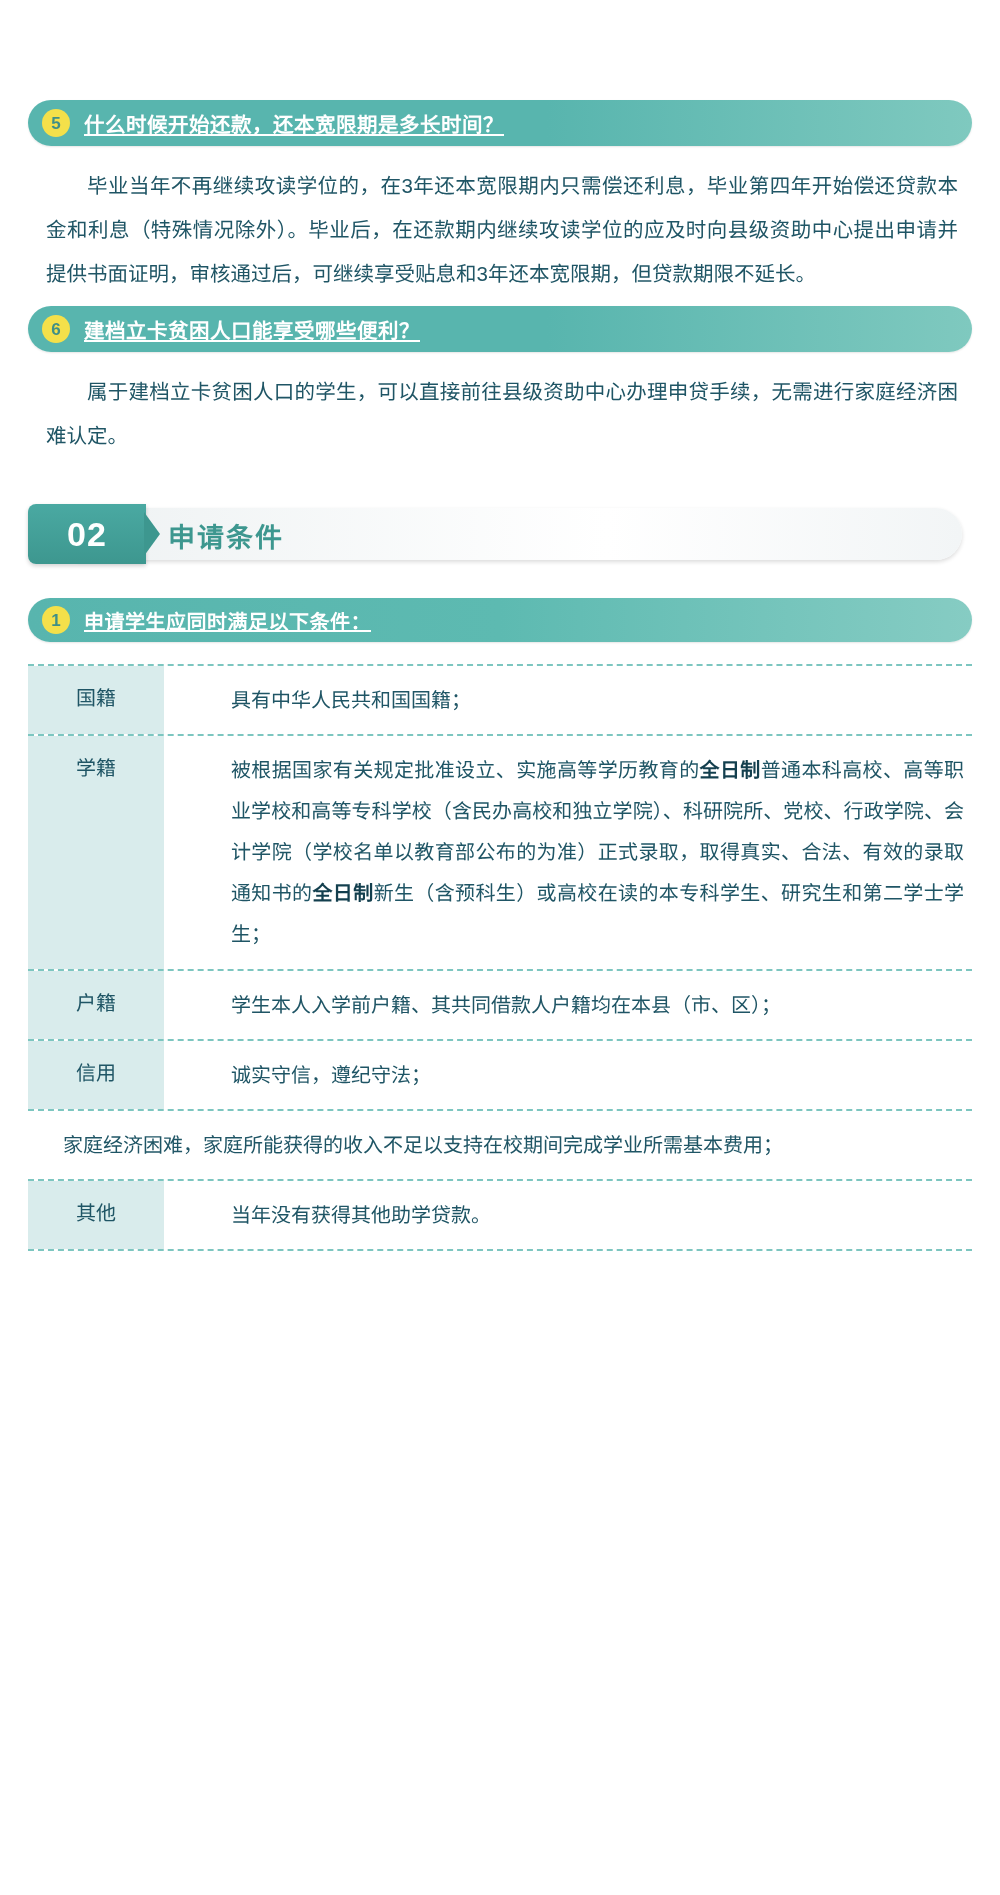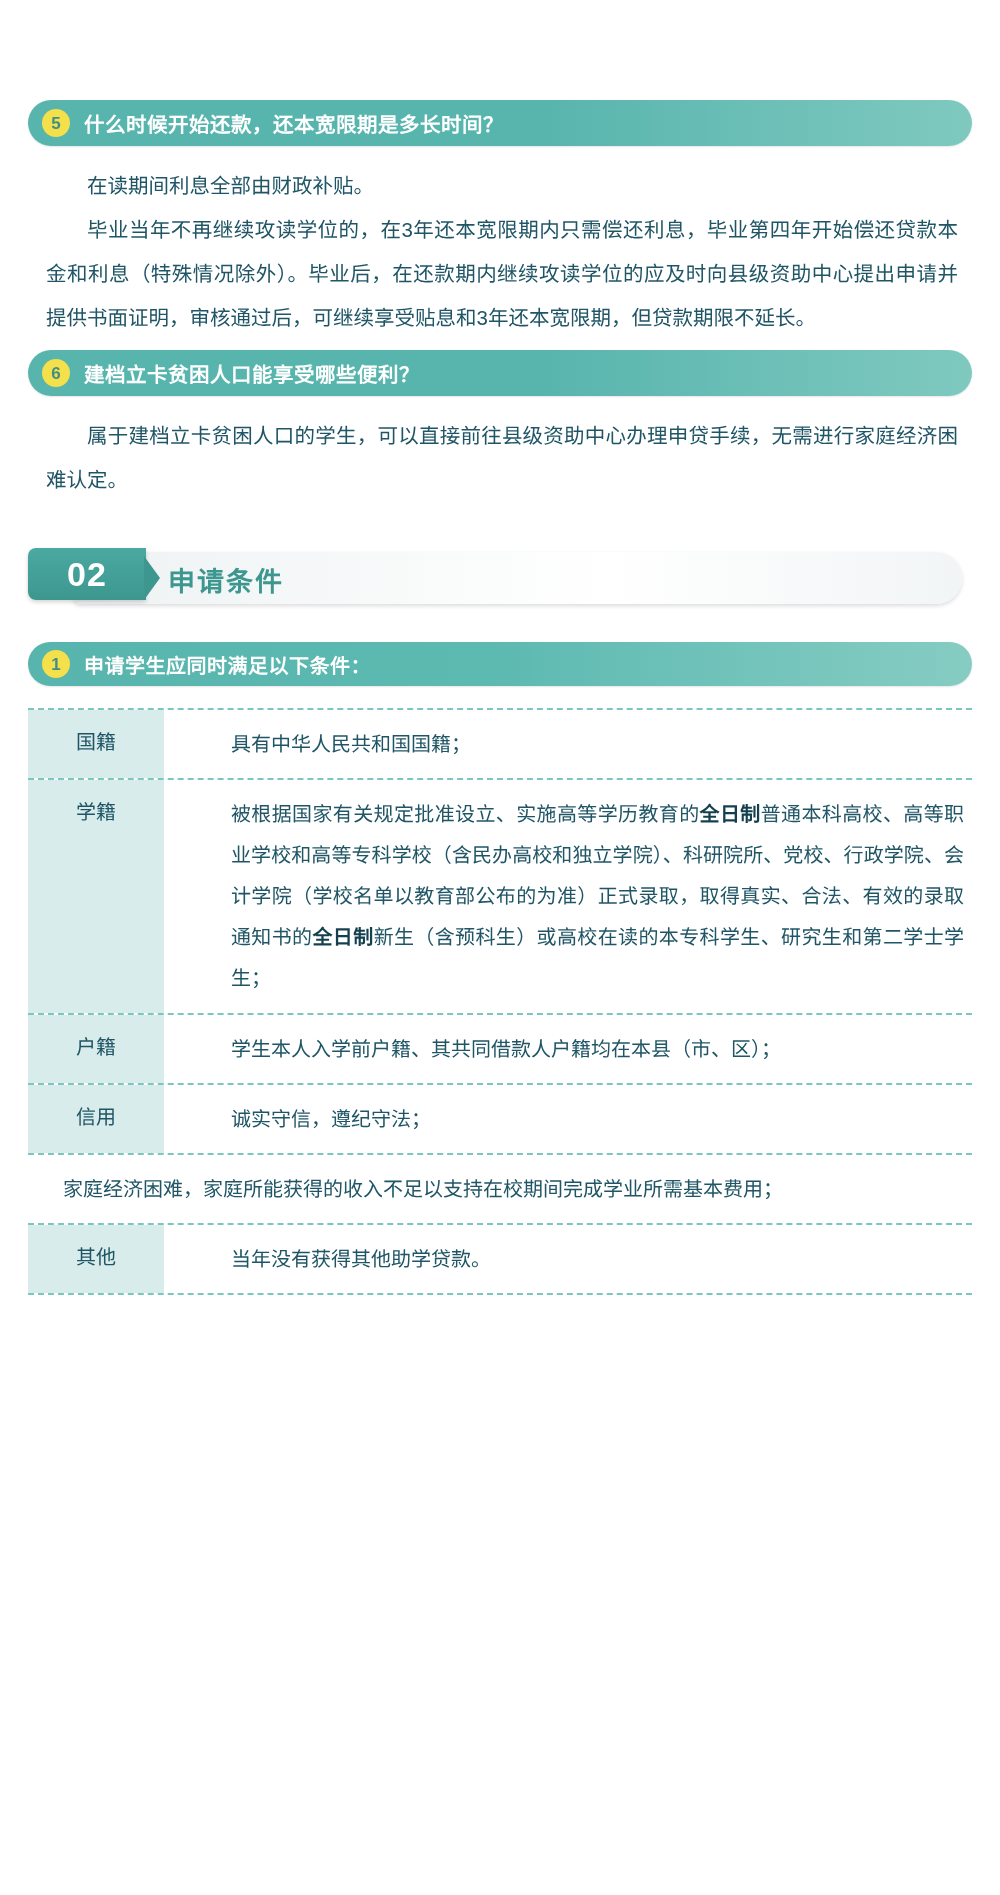--- a/index.html
+++ b/index.html
@@ -48,20 +48,21 @@
     align-items: center;
     justify-content: center;
     line-height: 1;
   }
   .qa-title {
     margin-left: 14px;
     color: #ffffff;
     font-size: 20.5px;
     font-weight: bold;
     letter-spacing: 0.5px;
+    text-decoration: underline;
   }
 
   
   .para {
     font-size: 20.5px;
     line-height: 44px;
     color: #1f5565;
     text-align: justify;
     text-justify: inter-ideograph;
     margin: 0;
@@ -90,21 +91,21 @@
     height: 52px;
     border-radius: 6px 26px 26px 6px;
     background: linear-gradient(to right, #eef2f3 0%, #ffffff 60%, #f2f5f6 100%);
     box-shadow: 0 2px 4px rgba(0,0,0,0.14);
   }
   .section-banner .tag {
     position: absolute;
     left: 0;
     top: 0;
     width: 118px;
-    height: 52px;
+    height: 60px;
     background: linear-gradient(to bottom, #4aa9a2 0%, #3d978f 100%);
     border-radius: 8px 0 0 8px;
     display: flex;
     align-items: center;
     justify-content: center;
     box-shadow: 0 2px 4px rgba(0,0,0,0.18);
     text-align: center;
   }
   .section-banner .tag::after {
     content: "";
@@ -192,21 +193,20 @@
 <div class="page">
 
   <div style="height:100px"></div>
 
   <div class="qa-bar">
     <span class="qa-num">5</span>
     <span class="qa-title">什么时候开始还款，还本宽限期是多长时间？</span>
   </div>
 
   <div class="para-block">
-    <p class="para">在读期间利息全部由财政补贴。</p>
     <p class="para">毕业当年不再继续攻读学位的，在3年还本宽限期内只需偿还利息，毕业第四年开始偿还贷款本金和利息（特殊情况除外）。毕业后，在还款期内继续攻读学位的应及时向县级资助中心提出申请并提供书面证明，审核通过后，可继续享受贴息和3年还本宽限期，但贷款期限不延长。</p>
   </div>
 
   <div class="qa-bar">
     <span class="qa-num">6</span>
     <span class="qa-title">建档立卡贫困人口能享受哪些便利？</span>
   </div>
 
   <div class="para-block">
     <p class="para">属于建档立卡贫困人口的学生，可以直接前往县级资助中心办理申贷手续，无需进行家庭经济困难认定。</p>

